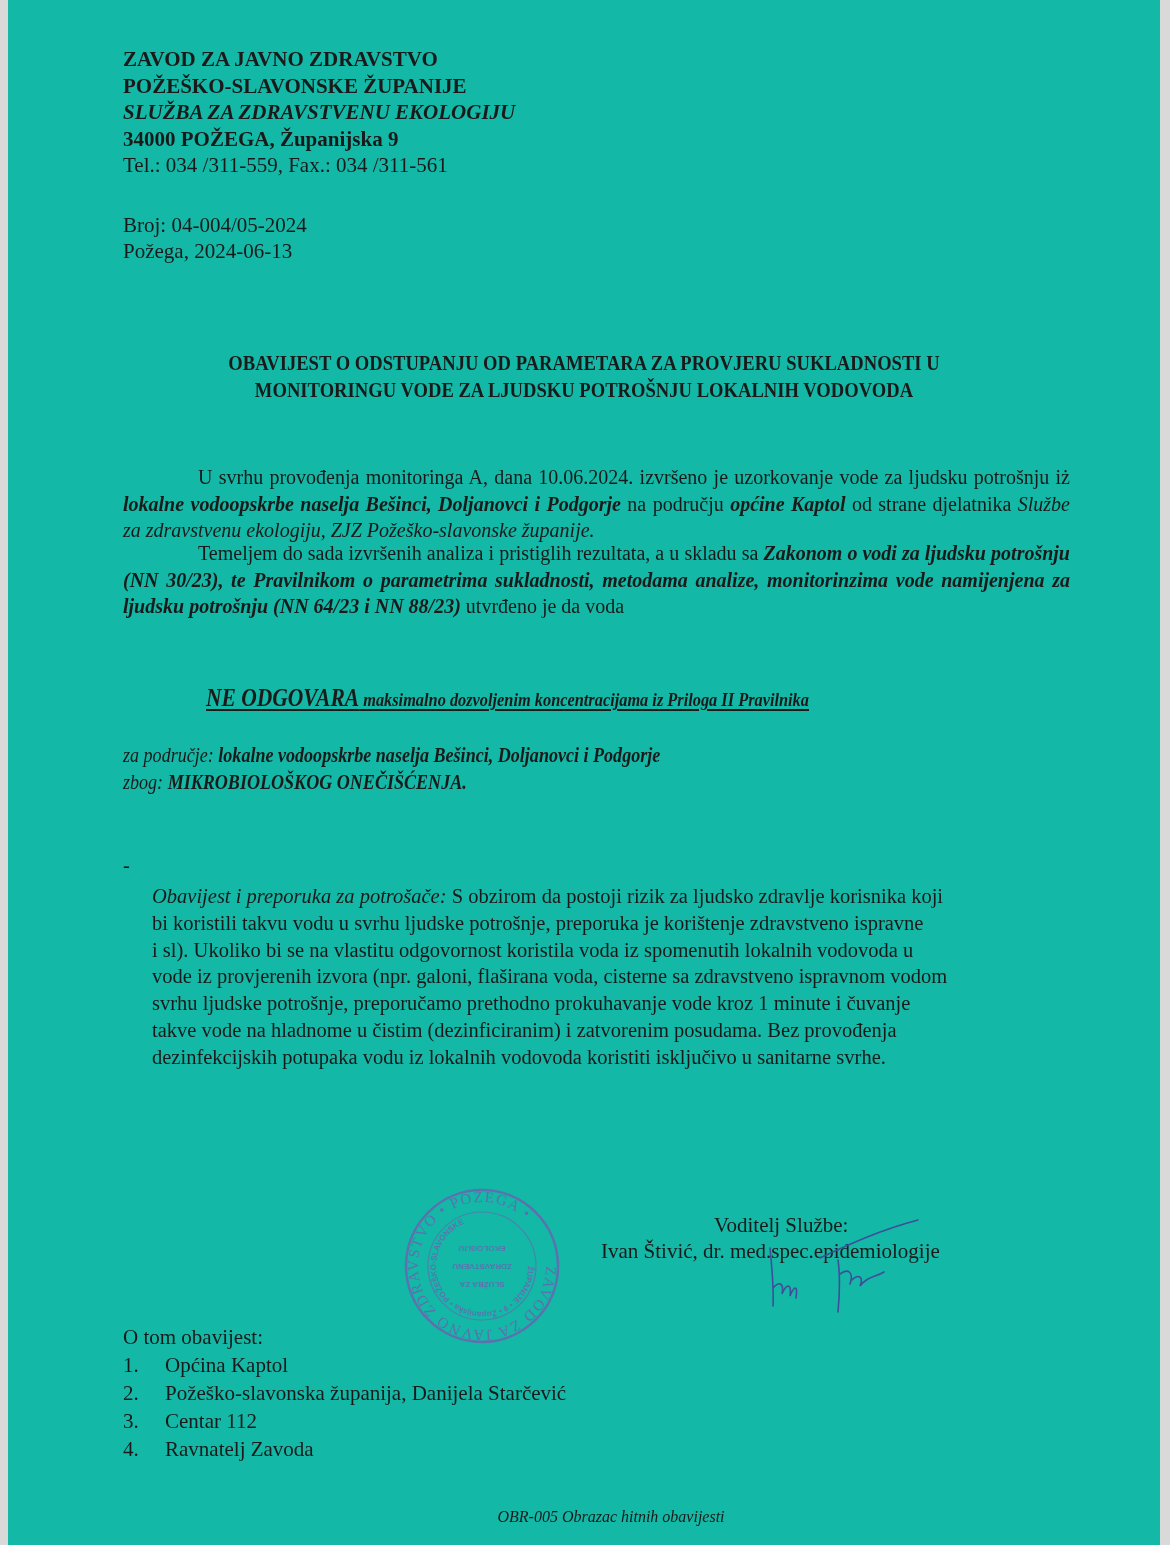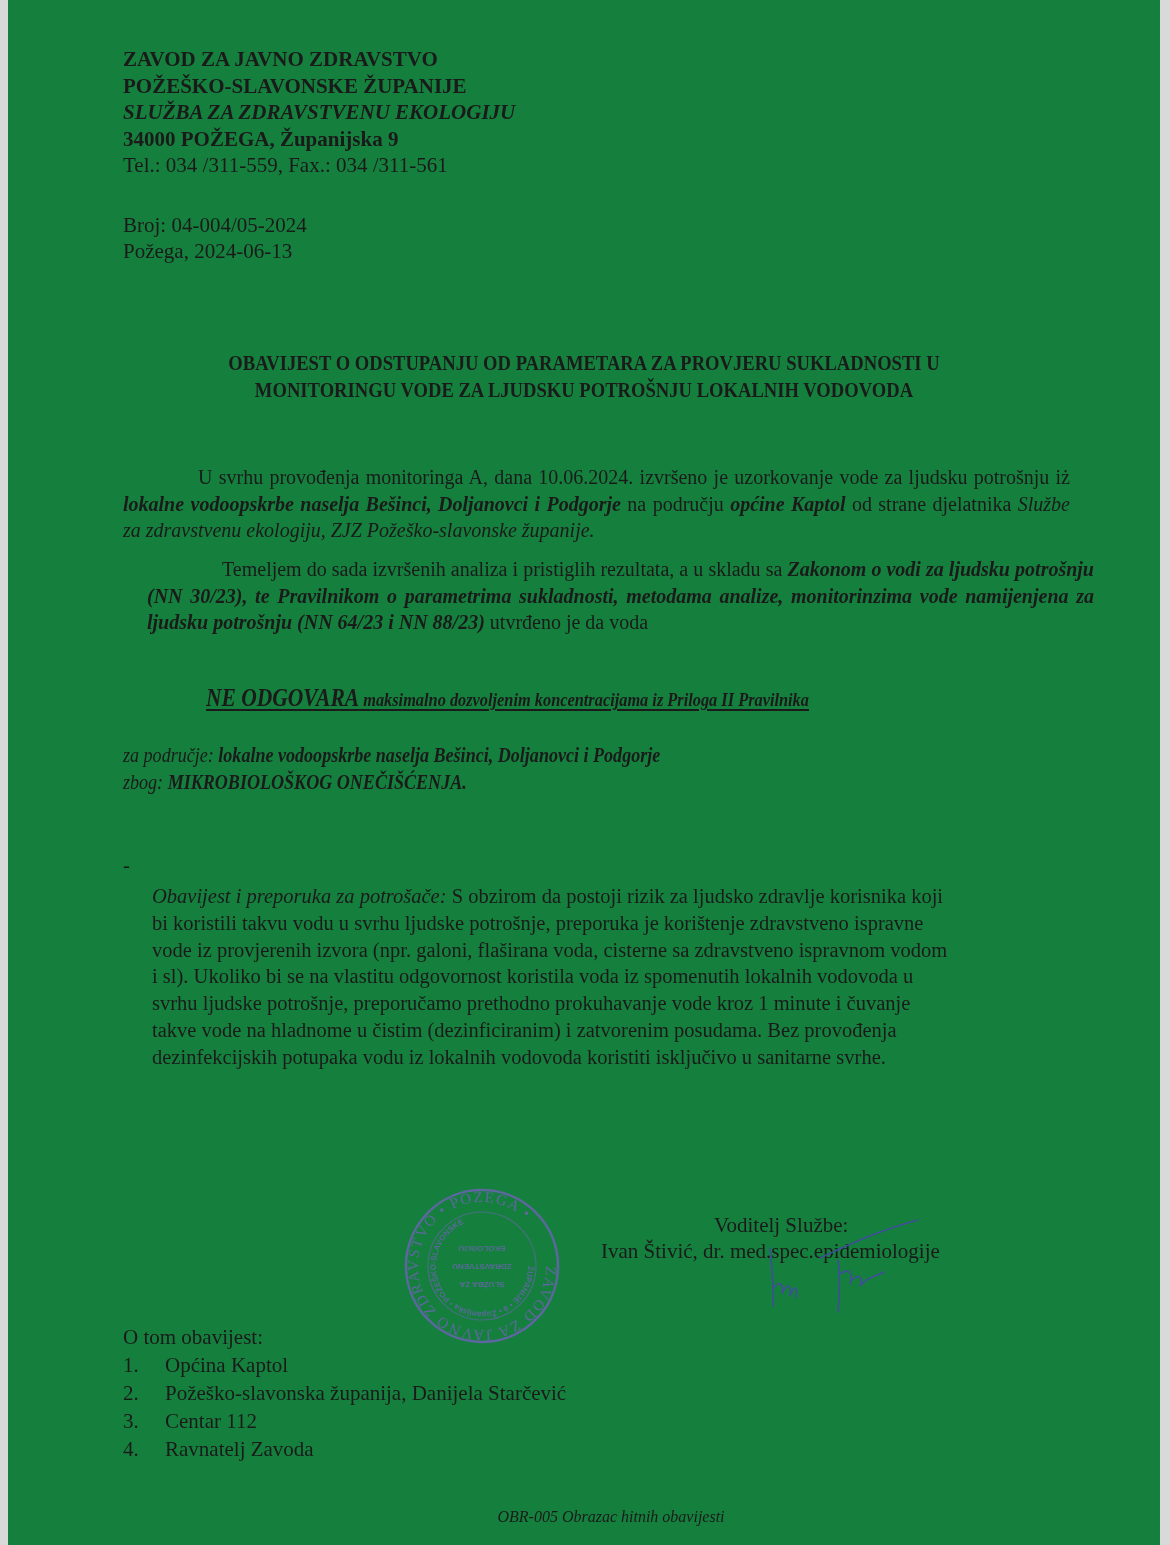--- a/index.html
+++ b/index.html
@@ -14,21 +14,21 @@
       overflow: hidden;
       font-family: "Liberation Serif", "DejaVu Serif", serif;
       color: #1a1a1a;
     }
     .page {
       position: absolute;
       left: 8px;
       top: 0;
       width: 1152px;
       height: 1545px;
-      background: #15803d;
+      background: #14b8a6;
     }
     .abs { position: absolute; white-space: nowrap; }
     .hdr {
       left: 115px;
       top: 46px;
       font-size: 21px;
       line-height: 26.5px;
     }
     .hdr .b { font-weight: bold; }
     .hdr .bi { font-weight: bold; font-style: italic; }
@@ -160,21 +160,21 @@
 
   <div class="abs title">
     <div>OBAVIJEST O ODSTUPANJU OD PARAMETARA ZA PROVJERU SUKLADNOSTI U</div>
     <div>MONITORINGU VODE ZA LJUDSKU POTROŠNJU LOKALNIH VODOVODA</div>
   </div>
 
   <div class="para" style="top:464px;">
     <span class="ind"></span><span>U svrhu provođenja monitoringa A, dana 10.06.2024. izvršeno je uzorkovanje vode za ljudsku potrošnju iż </span><span class="bi">lokalne vodoopskrbe naselja Bešinci, Doljanovci i Podgorje</span><span> na području </span><span class="bi">općine Kaptol</span><span> od strane djelatnika </span><span class="i">Službe za zdravstvenu ekologiju, ZJZ Požeško-slavonske županije.</span>
   </div>
 
-  <div class="para" style="top:556px;margin-left:24px;">
+  <div class="para" style="top:540px;">
     <span class="ind"></span><span>Temeljem do sada izvršenih analiza i pristiglih rezultata, a u skladu sa </span><span class="bi">Zakonom o vodi za ljudsku potrošnju (NN 30/23), te Pravilnikom o parametrima sukladnosti, metodama analize, monitorinzima vode namijenjena za ljudsku potrošnju (NN 64/23 i NN 88/23)</span><span> utvrđeno je da voda</span>
   </div>
 
   <div class="abs verdict">
     <span class="big">NE ODGOVARA</span><span class="small"> maksimalno dozvoljenim koncentracijama iz Priloga II Pravilnika</span>
   </div>
 
   <div class="abs area">
     <div>
       <span class="lbl">za područje: </span><span class="val">lokalne vodoopskrbe naselja Bešinci, Doljanovci i Podgorje</span>
@@ -182,22 +182,22 @@
     <div>
       <span class="lbl">zbog: </span><span class="val">MIKROBIOLOŠKOG ONEČIŠĆENJA.</span>
     </div>
   </div>
 
   <div class="bullet">
     <span class="dash">-</span>
     <div class="txt">
       <div><span class="i">Obavijest i preporuka za potrošače:</span><span> S obzirom da postoji rizik za ljudsko zdravlje korisnika koji</span></div>
       <div>bi koristili takvu vodu u svrhu ljudske potrošnje, preporuka je korištenje zdravstveno ispravne</div>
+      <div>i sl). Ukoliko bi se na vlastitu odgovornost koristila voda iz spomenutih lokalnih vodovoda u</div>
       <div>vode iz provjerenih izvora (npr. galoni, flaširana voda, cisterne sa zdravstveno ispravnom vodom</div>
-      <div>i sl). Ukoliko bi se na vlastitu odgovornost koristila voda iz spomenutih lokalnih vodovoda u</div>
       <div>svrhu ljudske potrošnje, preporučamo prethodno prokuhavanje vode kroz 1 minute i čuvanje</div>
       <div>takve vode na hladnome u čistim (dezinficiranim) i zatvorenim posudama. Bez provođenja</div>
       <div>dezinfekcijskih potupaka vodu iz lokalnih vodovoda koristiti isključivo u sanitarne svrhe.</div>
     </div>
   </div>
 
   <svg class="stamp" viewBox="0 0 160 160">
     <defs>
       <path id="outerArc" d="M80,80 m-64,0 a64,64 0 1,1 128,0 a64,64 0 1,1 -128,0"></path>
       <path id="innerArc" d="M80,80 m-46,0 a46,46 0 1,1 92,0 a46,46 0 1,1 -92,0"></path>

